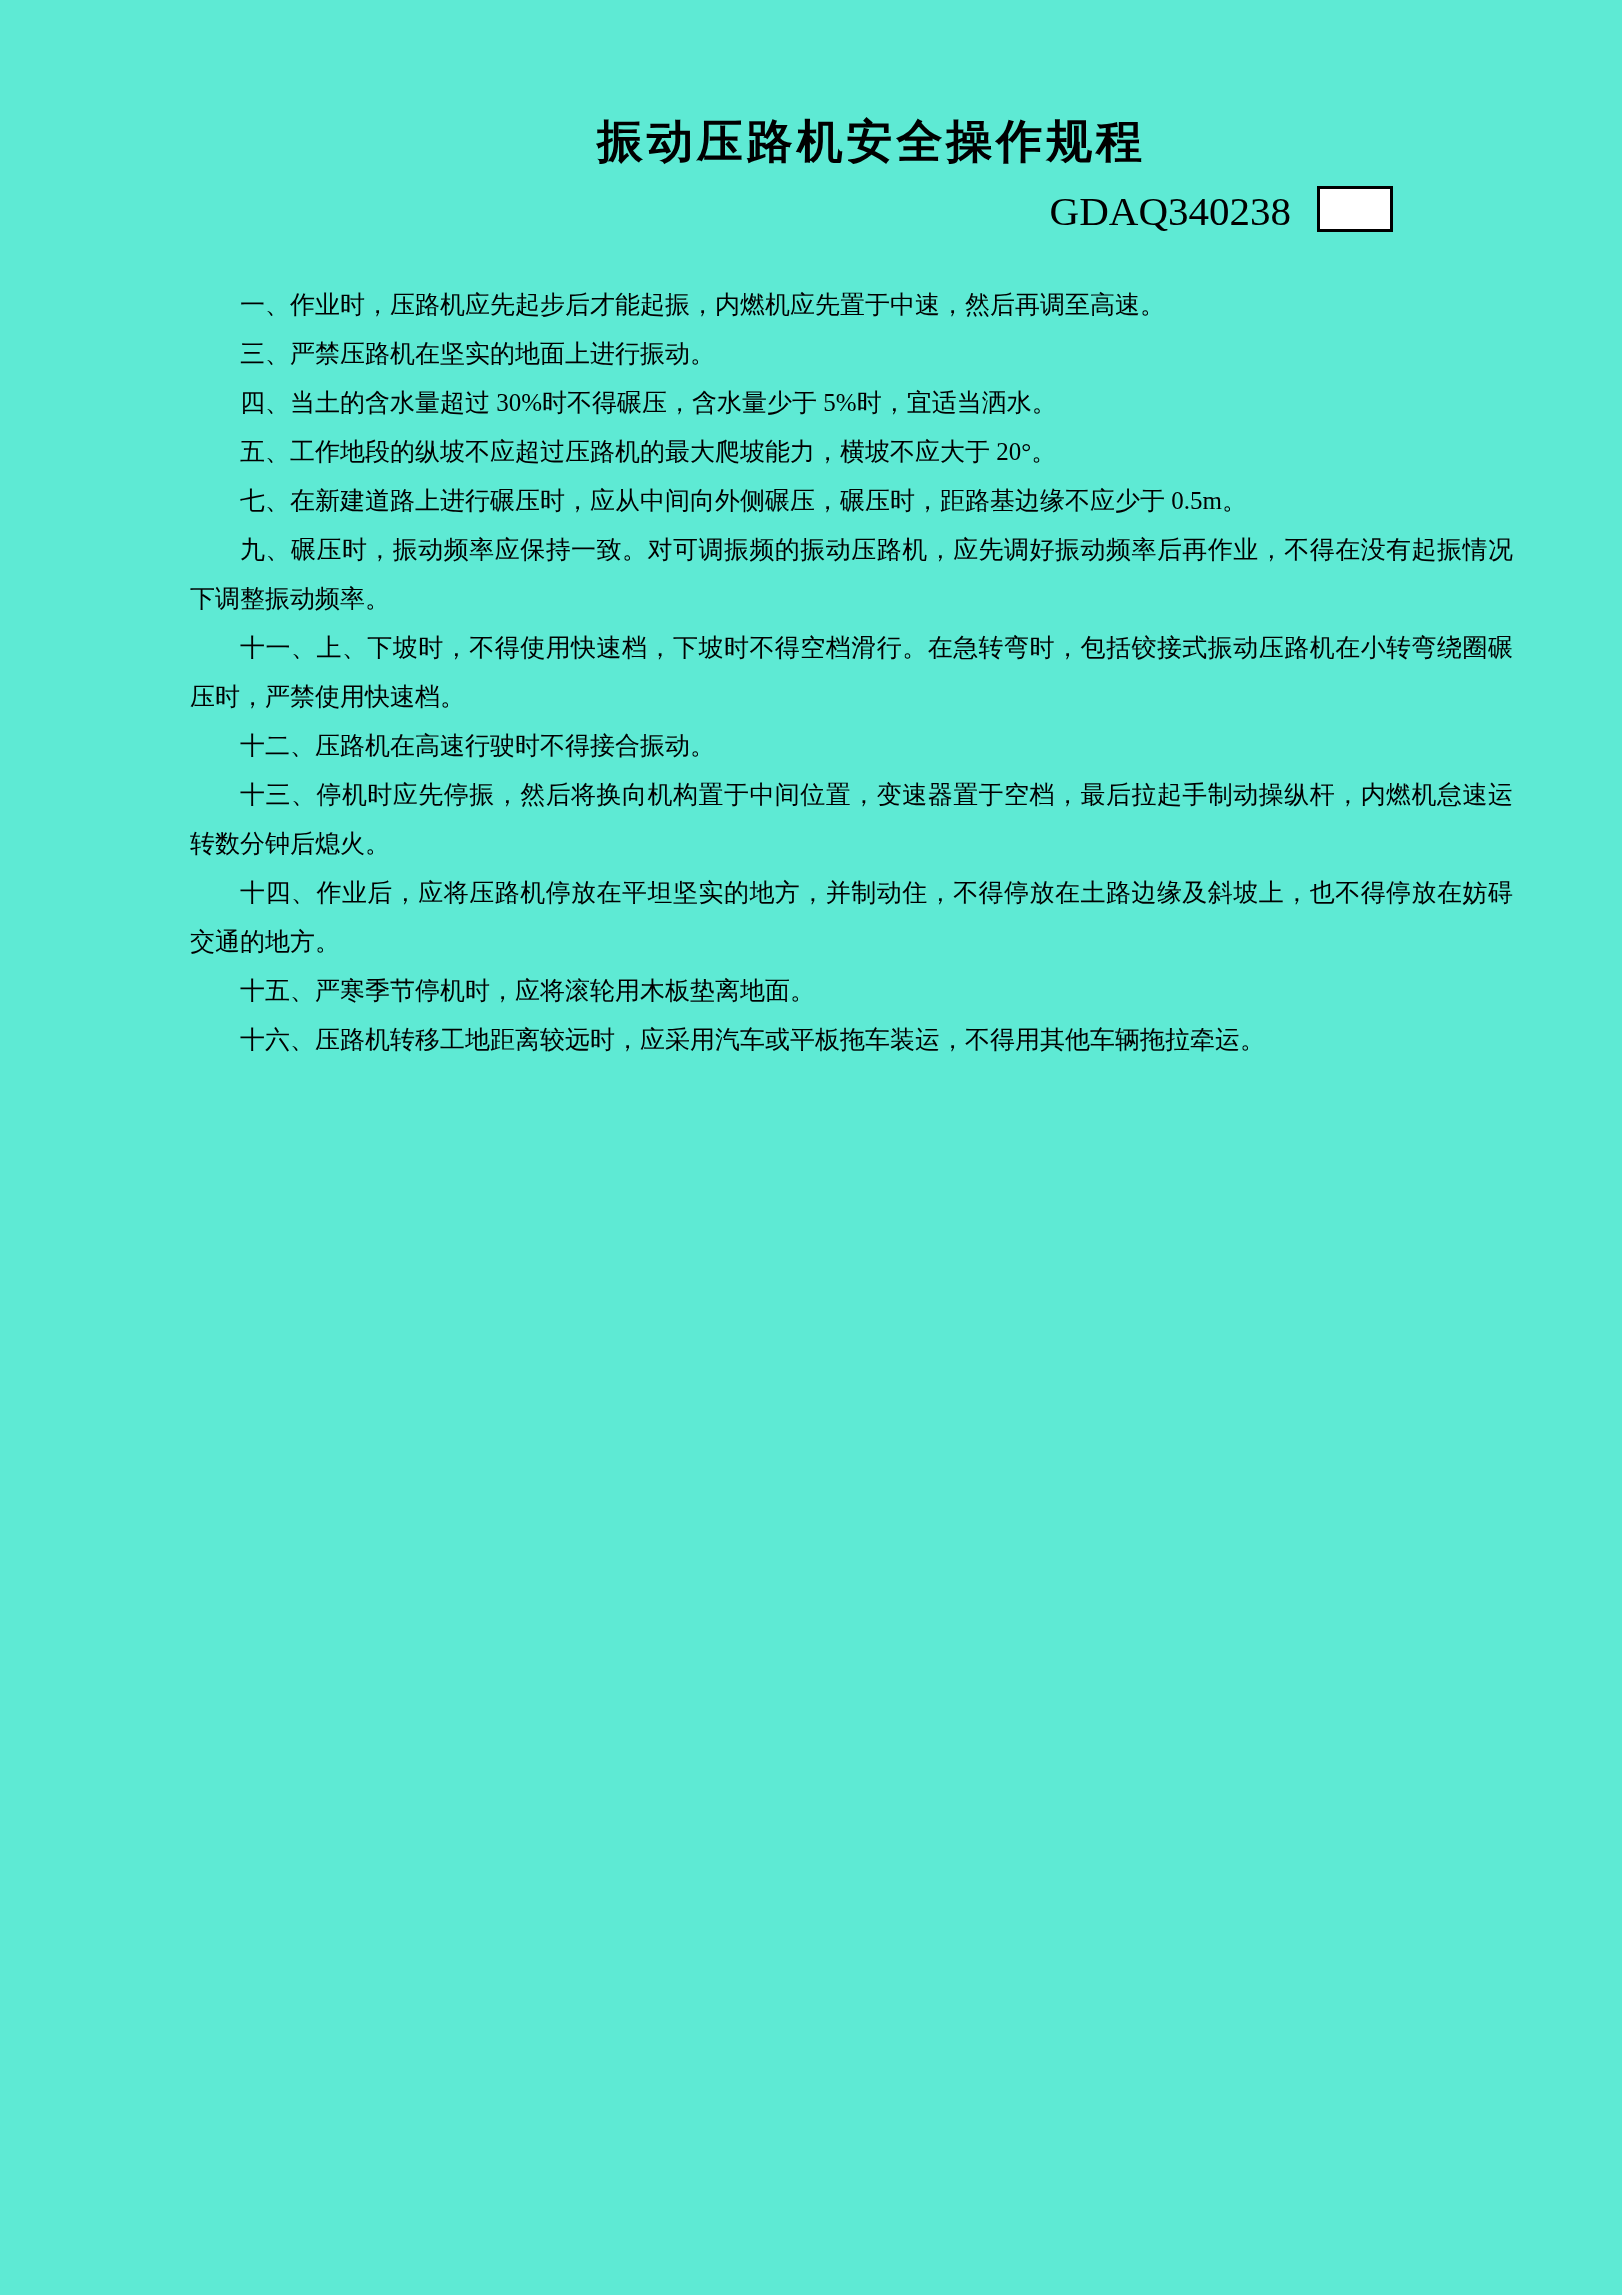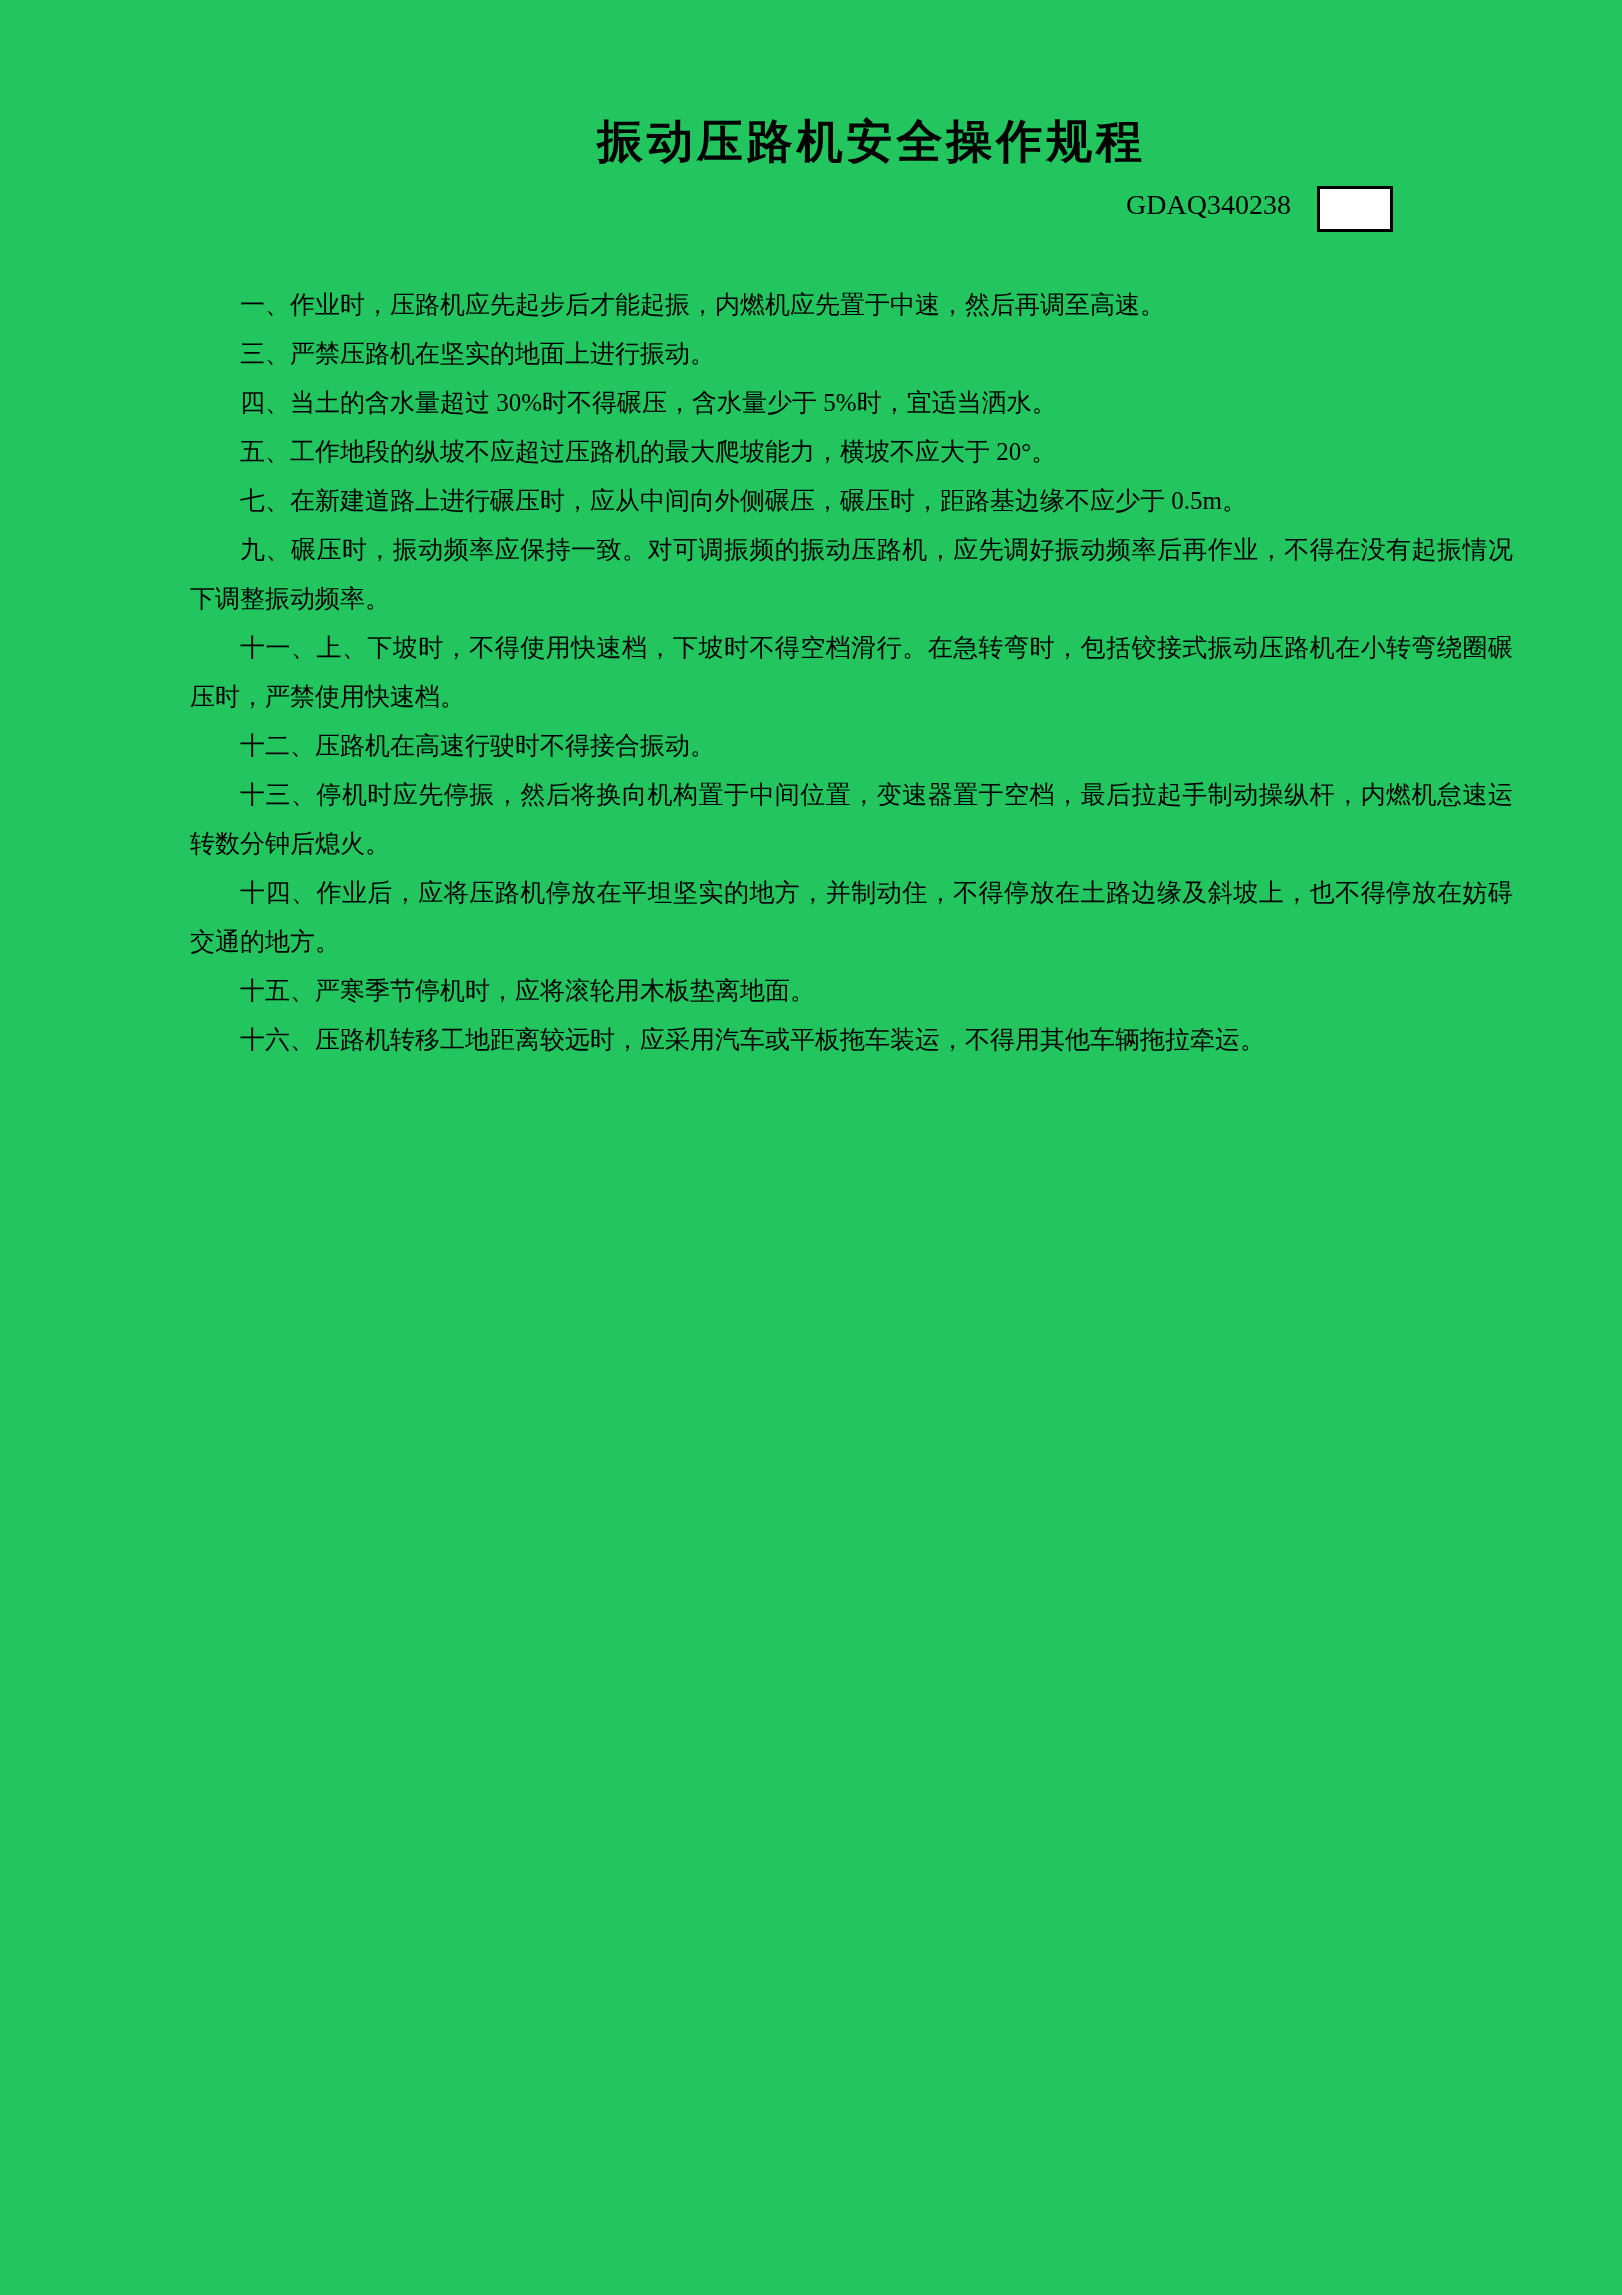--- a/index.html
+++ b/index.html
@@ -5,21 +5,21 @@
 <style>
   html, body {
     margin: 0;
     padding: 0;
     background: #ffffff;
   }
   .page {
     position: relative;
     width: 1623px;
     height: 2295px;
-    background: #22c55e;
+    background: #5eead4;
     color: #000000;
     overflow: hidden;
   }
   .doc-title {
     position: absolute;
     top: 116px;
     left: 0;
     width: 1623px;
     margin: 0;
     text-align: center;
@@ -36,21 +36,21 @@
     top: 0;
     left: 0;
     width: 1623px;
     height: 0;
   }
   .doc-code {
     position: absolute;
     top: 191px;
     right: 332px;
     font-family: "Liberation Serif", serif;
-    font-size: 28px;
+    font-size: 41px;
     line-height: 1;
     letter-spacing: 0px;
     color: #000000;
     white-space: nowrap;
   }
   .code-box {
     position: absolute;
     top: 186px;
     left: 1317px;
     width: 76px;

